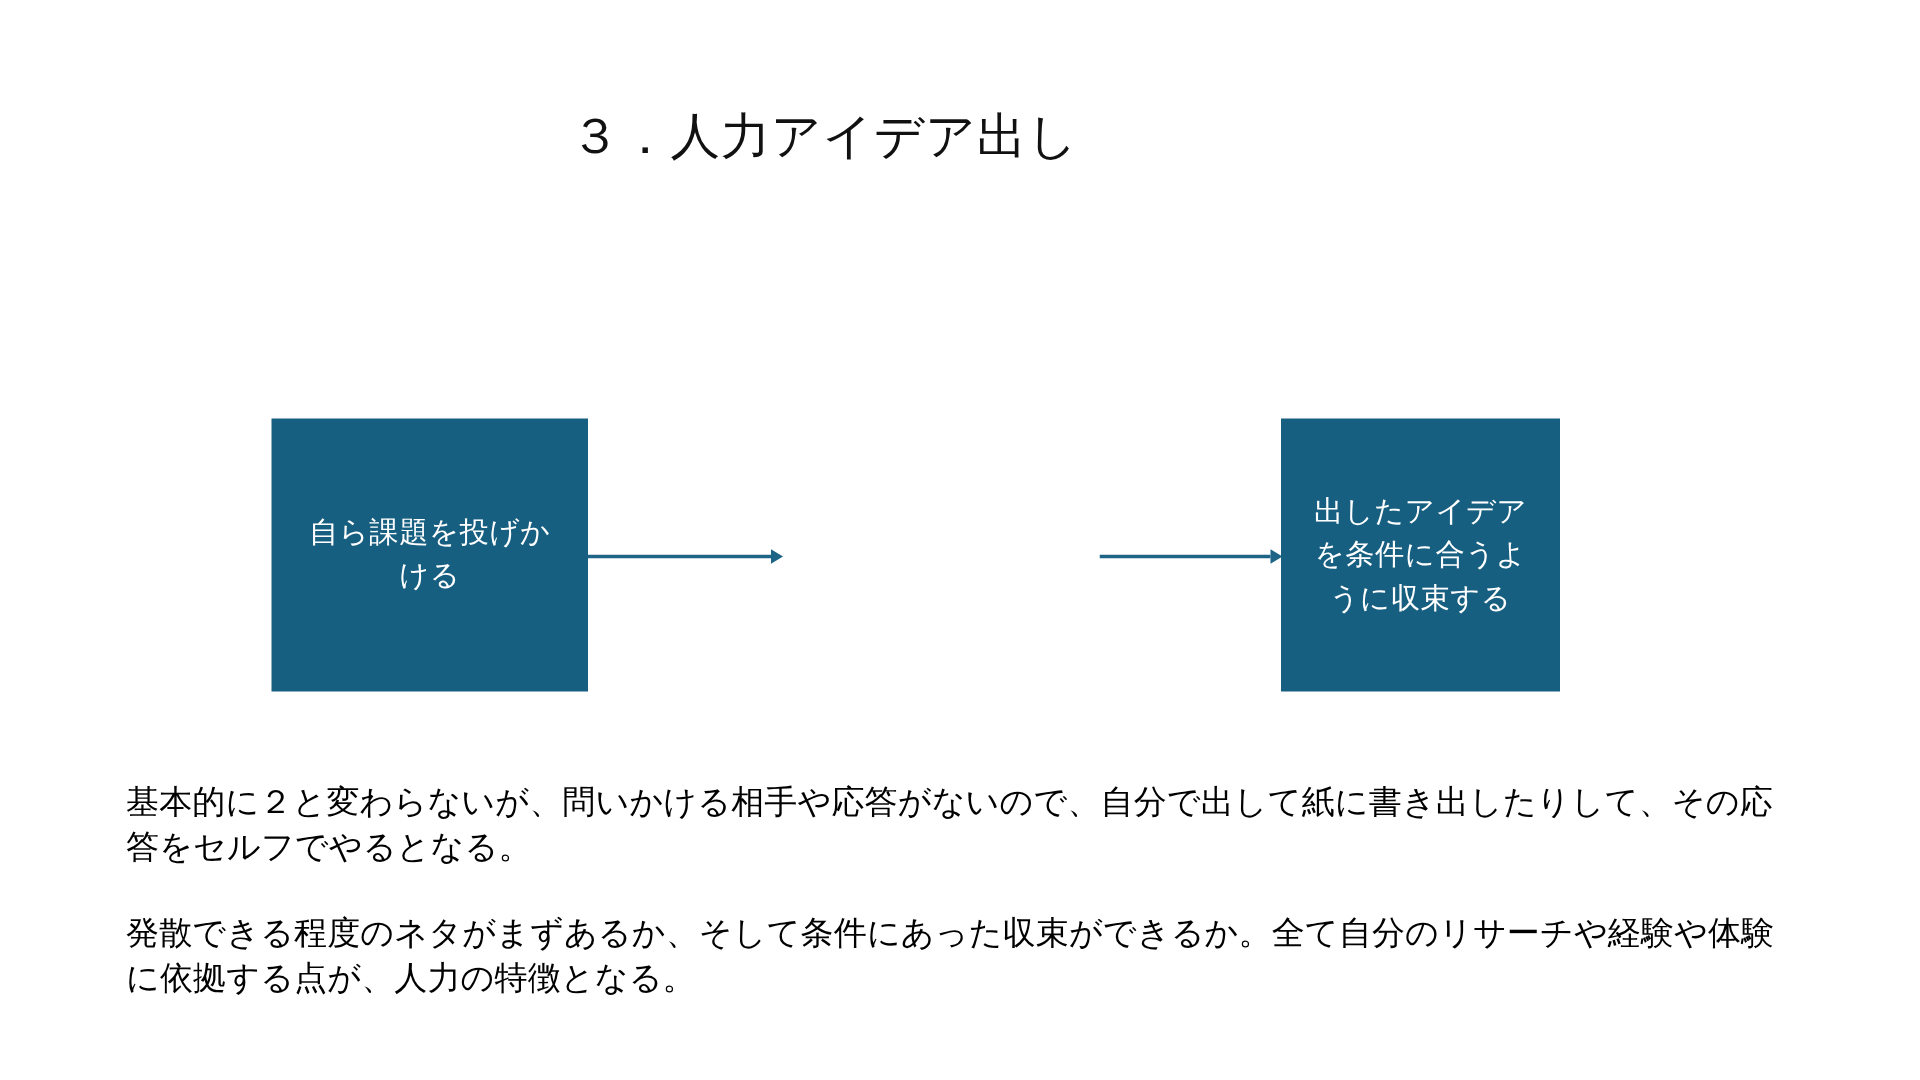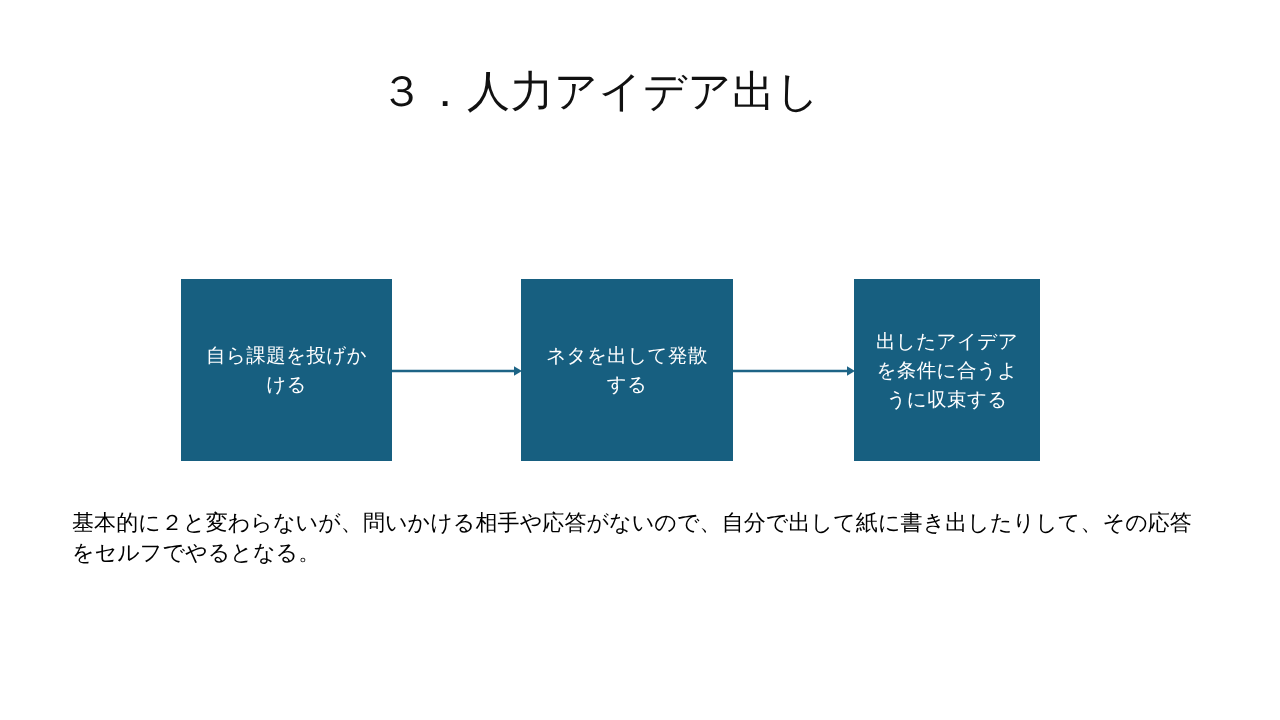--- a/index.html
+++ b/index.html
@@ -25,21 +25,21 @@
     height: 720px;
     background: #ffffff;
   }
 
   
   .slide-title {
     position: absolute;
     left: 380px;
     top: 62px;
     width: 540px;
-    font-size: 43px;
+    font-size: 33px;
     line-height: 58px;
     font-weight: 400;
     letter-spacing: 0.5px;
     color: #111111;
     white-space: nowrap;
   }
 
   .callout {
     position: absolute;
     left: 968px;
@@ -110,21 +110,21 @@
     position: absolute;
     left: 72px;
     top: 508px;
     width: 1140px;
   }
   .para {
     font-size: 22px;
     line-height: 29.5px;
     color: #000000;
     letter-spacing: 0.1px;
-    margin: 0;
+    margin: 12px;
     text-align: left;
   }
   .para + .para { margin-top: 28px; }
 </style>
 </head>
 <body>
 
 <div class="slide">
 
   <div class="slide-title">３．人力アイデア出し</div>
@@ -136,34 +136,32 @@
       <span class="box-label">自ら課題を投げかける</span>
     </div>
 
     <div class="connector" id="connector-1">
       <svg width="130" height="14" viewBox="0 0 130 14">
         <line x1="0" y1="7" x2="122" y2="7" stroke="#1D6486" stroke-width="2.4"></line>
         <polygon points="122,2.2 130,7 122,11.8" fill="#1D6486"></polygon>
       </svg>
     </div>
 
-    <div class="flow-box" id="box-2">
-      <span class="box-label">ネタを出して発散する</span>
-    </div>
 
     <div class="connector" id="connector-2">
       <svg width="122" height="14" viewBox="0 0 122 14">
         <line x1="0" y1="7" x2="114" y2="7" stroke="#1D6486" stroke-width="2.4"></line>
         <polygon points="114,2.2 122,7 114,11.8" fill="#1D6486"></polygon>
       </svg>
     </div>
 
     <div class="flow-box" id="box-3">
       <span class="box-label">出したアイデアを条件に合うように収束する</span>
     </div>
 
   </div>
 
   <div class="body-copy">
     <p class="para">基本的に２と変わらないが、問いかける相手や応答がないので、自分で出して紙に書き出したりして、その応答をセルフでやるとなる。</p>
+    <p class="para">発散できる程度のネタがまずあるか、そして条件にあった収束ができるか。全て自分のリサーチや経験や体験に依拠する点が、人力の特徴となる。</p>
   </div>
 
 </div>
 
 </body></html>

